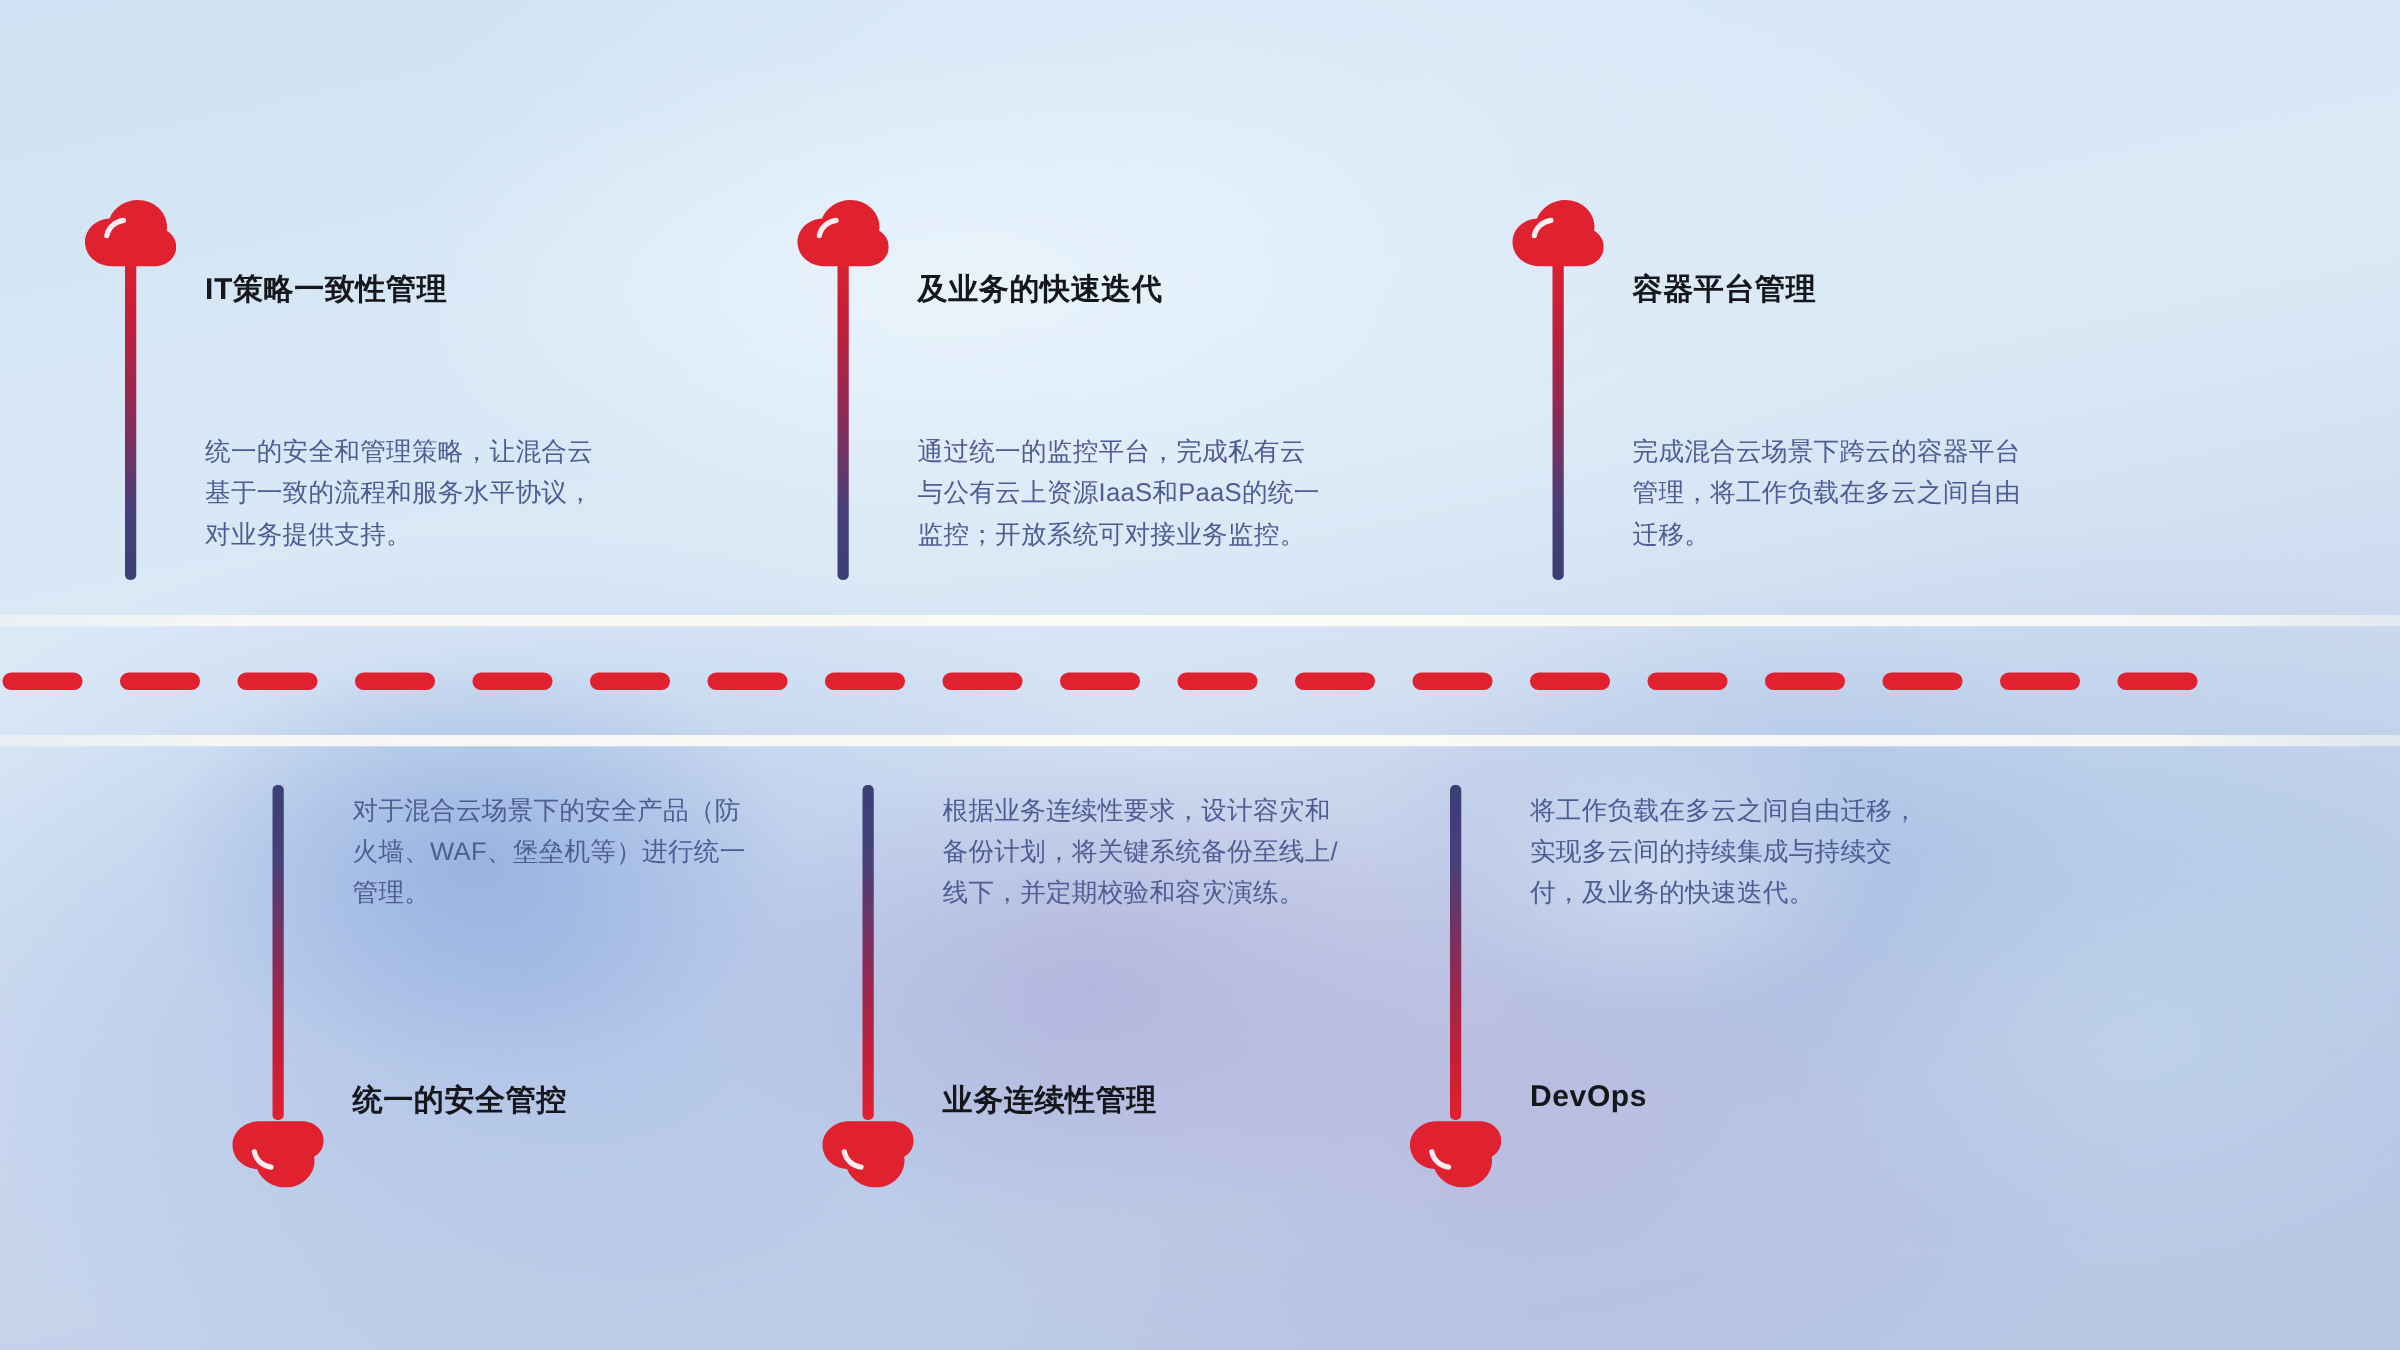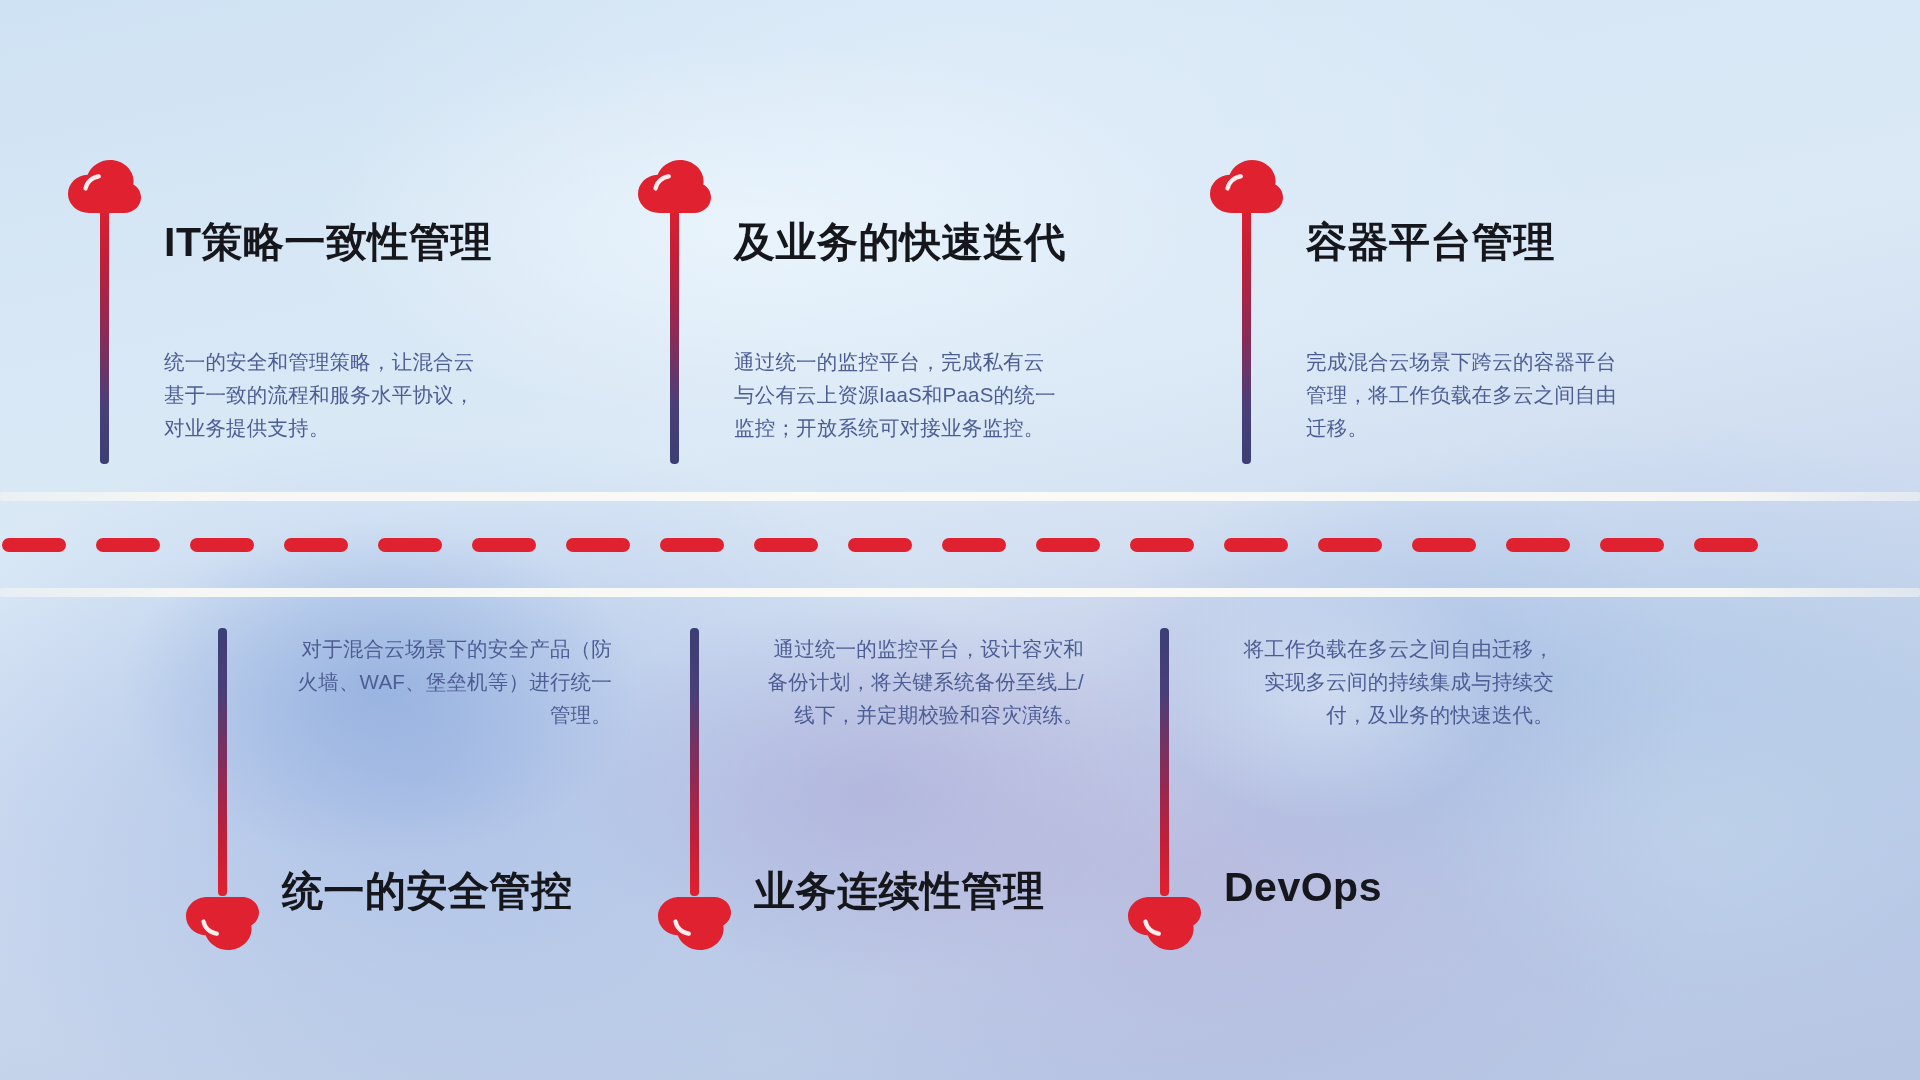--- a/index.html
+++ b/index.html
@@ -98,21 +98,21 @@
   .cloud-icon {
     position: absolute;
     width: 74px;
     height: 54px;
   }
   .cloud-icon svg { display: block; width: 100%; height: 100%; }
   .cloud-down { transform: scaleY(-1); }
 
   .card-title {
     position: absolute;
-    font-size: 41px;
+    font-size: 24px;
     font-weight: 700;
     color: #15171c;
     letter-spacing: 0.5px;
     white-space: nowrap;
   }
   .card-desc {
     position: absolute;
     width: 330px;
     font-size: 20.5px;
     line-height: 33px;
@@ -123,21 +123,21 @@
   
   .top-col .stem      { top: 196px; height: 268px; }
   .top-col .cloud-icon{ top: 160px; left: -33px; }
   .top-col .card-title{ top: 215px; left: 64px; }
   .top-col .card-desc { top: 345px; left: 64px; }
 
   
   .bottom-col .stem      { top: 628px; height: 268px; }
   .bottom-col .cloud-icon{ top: 896px; left: -33px; }
   .bottom-col .card-title{ top: 864px; left: 64px; }
-  .bottom-col .card-desc { top: 632px; left: 64px; text-align: right; }
+  .bottom-col .card-desc { top: 632px; left: 64px; }
 </style>
 </head>
 <body>
 
 <div id="stage">
 
   <div class="glow glow-a"></div>
   <div class="glow glow-b"></div>
   <div class="glow glow-c"></div>
   <div class="glow glow-d"></div>
@@ -218,21 +218,21 @@
 
   <div class="col bottom-col" style="left:690px;top:0;">
     <div class="stem stem-bottom" style="left:0;"></div>
     <div class="cloud-icon cloud-down">
       <svg viewBox="0 0 74 54" xmlns="http://www.w3.org/2000/svg">
         <path d="M22.5 53C10.6 53 1 44.6 1 33.8 1 23.6 9.6 15.3 20.6 14.8 24.1 6.2 32.9 0 43.2 0c12.9 0 23.4 9.6 23.4 21.5 0 1.1-.1 2.1-.3 3.1C70.9 27.2 74 32 74 37.5 74 46 66.4 53 57 53H22.5z" fill="#e0212f"></path>
         <path d="M18.5 28.5c1.2-6.4 6.6-11.3 13.3-12.2" stroke="#ffffff" stroke-width="4.2" stroke-linecap="round" fill="none" opacity="0.92"></path>
       </svg>
     </div>
     <div class="card-title">业务连续性管理</div>
-    <div class="card-desc">通过统一的监控平台，设计容灾和备份计划，将关键系统备份至线上/线下，并定期校验和容灾演练。</div>
+    <div class="card-desc">根据业务连续性要求，设计容灾和备份计划，将关键系统备份至线上/线下，并定期校验和容灾演练。</div>
   </div>
 
   <div class="col bottom-col" style="left:1160px;top:0;">
     <div class="stem stem-bottom" style="left:0;"></div>
     <div class="cloud-icon cloud-down">
       <svg viewBox="0 0 74 54" xmlns="http://www.w3.org/2000/svg">
         <path d="M22.5 53C10.6 53 1 44.6 1 33.8 1 23.6 9.6 15.3 20.6 14.8 24.1 6.2 32.9 0 43.2 0c12.9 0 23.4 9.6 23.4 21.5 0 1.1-.1 2.1-.3 3.1C70.9 27.2 74 32 74 37.5 74 46 66.4 53 57 53H22.5z" fill="#e0212f"></path>
         <path d="M18.5 28.5c1.2-6.4 6.6-11.3 13.3-12.2" stroke="#ffffff" stroke-width="4.2" stroke-linecap="round" fill="none" opacity="0.92"></path>
       </svg>
     </div>

